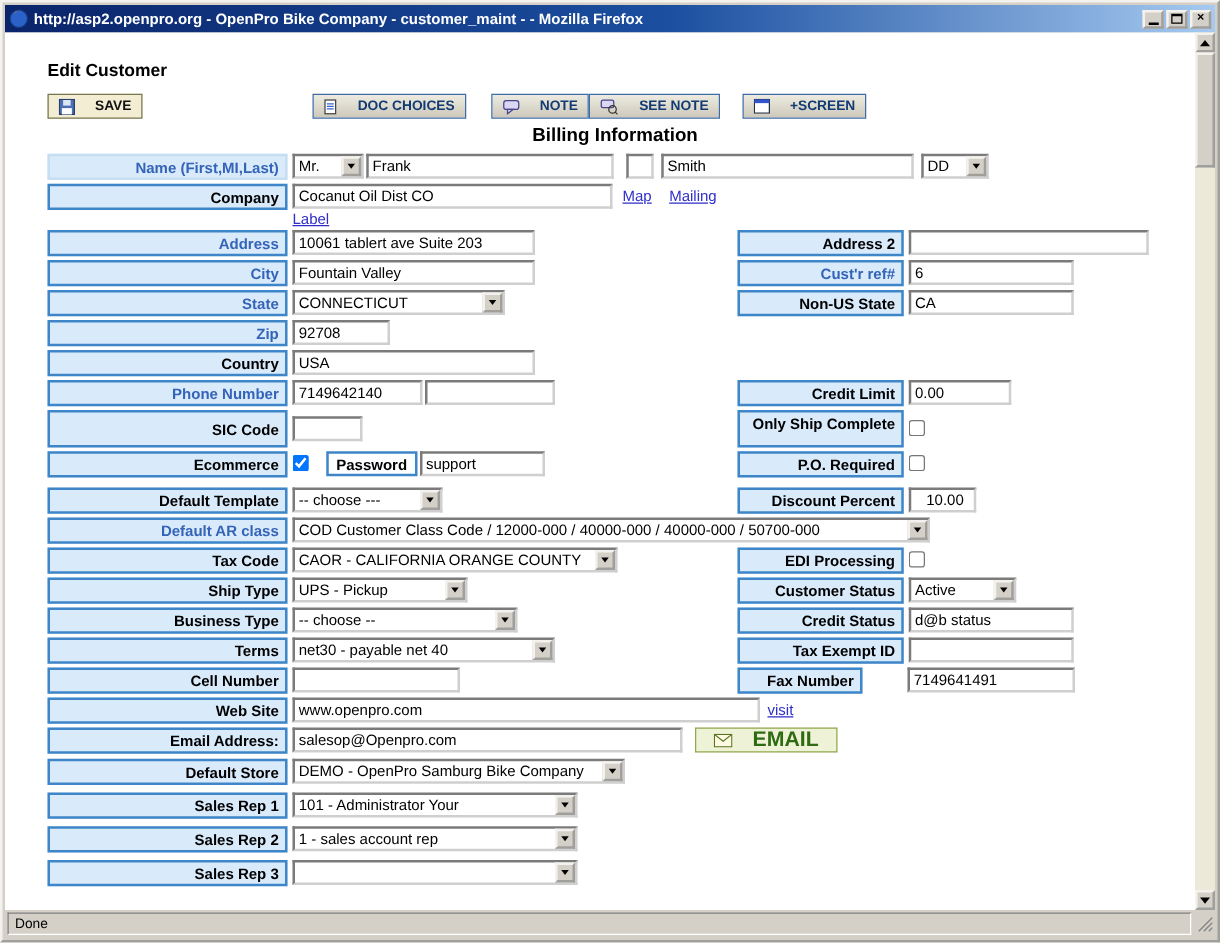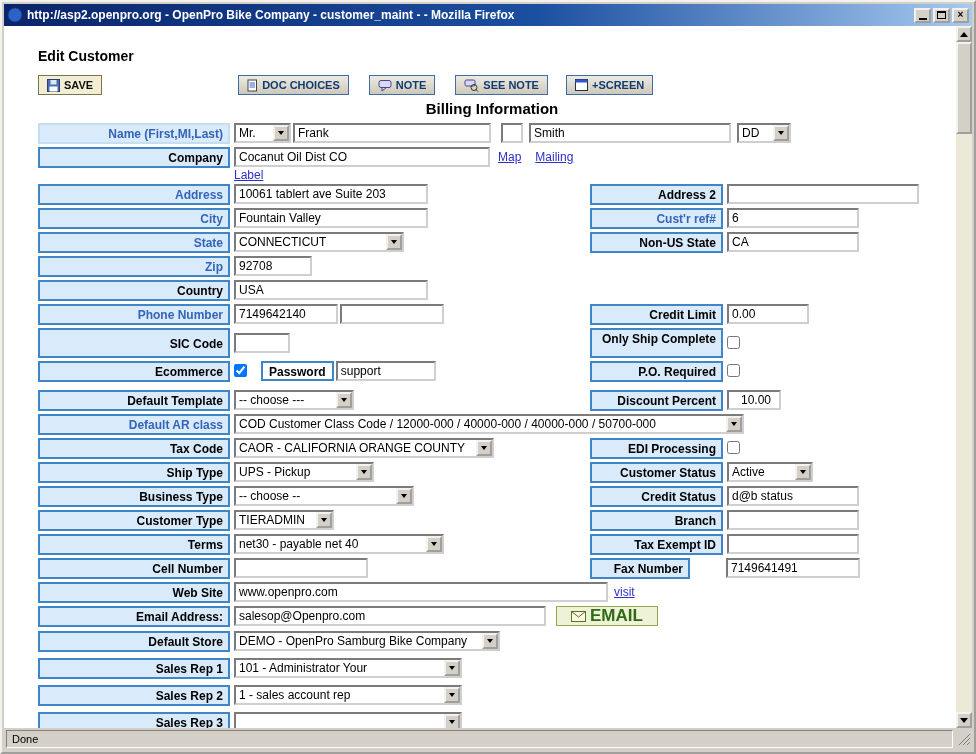--- a/index.html
+++ b/index.html
@@ -56,21 +56,21 @@
   .tri { width:0; height:0; border-left:3px solid transparent; border-right:3px solid transparent; border-top:4px solid #000; }
   .tri-up { width:0;height:0;border-left:4px solid transparent;border-right:4px solid transparent;border-bottom:5px solid #000; }
   .tri-dn { width:0;height:0;border-left:4px solid transparent;border-right:4px solid transparent;border-top:5px solid #000; }
   a.lnk { color:#2e2ec9; font-size:12px; text-decoration:underline; }
   .chk { width:13px; height:13px; margin:3px 0 0 4px; }
   .inlbl {
     border:2px solid #3e86c7; background:#fdfeff; font-weight:bold; font-size:12px;
     padding:2px 6px 0 6px; height:20px; line-height:14px; margin-left:14px;
   }
   
-  .btn { display:inline-flex; align-items:center; gap:4px; font-weight:bold; cursor:pointer; font-family:"Liberation Sans",sans-serif; }
+  .btn { display:inline-flex; align-items:center; gap:16px; font-weight:bold; cursor:pointer; font-family:"Liberation Sans",sans-serif; }
   .btn-save { background:#f2edd3; border:1px solid #77774f; padding:2px 8px; font-size:11px; color:#111; height:20px; }
   .btn-gray { background:linear-gradient(#edebe1,#cdc8ba); border:1px solid #3f6ca5; padding:2px 8px; font-size:11px; color:#123a73; height:20px; }
   .btn-email { background:#eef3d7; border:1px solid #90a84e; padding:2px 14px; font-size:17px; color:#2f6b12; height:20px; margin-left:10px; }
   
   .vscroll { position:absolute; top:24px; right:2px; bottom:24px; width:16px; background:#ece9d8; }
   .sbtn { position:absolute; left:0; width:16px; height:16px; background:#d4d0c8; border:2px outset #f4f2ee; display:flex; align-items:center; justify-content:center; padding:0; }
   .sbtn.up { top:0; } .sbtn.dn { bottom:0; }
   .thumb { position:absolute; left:0; top:16px; width:16px; height:92px; background:#d4d0c8; border:2px outset #f4f2ee; }
   
   .statusbar { position:absolute; left:2px; right:2px; bottom:2px; height:22px; background:#d4d0c8; display:flex; align-items:stretch; padding:2px; gap:2px; }
@@ -138,21 +138,21 @@
         </button>
         <button class="btn btn-gray" style="margin-left:20px">
           <span style="display:flex;">
               <svg width="14" height="13">
                 <rect x="1" y="1.5" width="12" height="7" rx="2" fill="#dcd6f5" stroke="#45458a"></rect>
                 <path d="M4 8.5 L4 12 L8.5 8.5 Z" fill="#dcd6f5" stroke="#45458a"></path>
               </svg>
             </span>
           <span>NOTE</span>
         </button>
-        <button class="btn btn-gray" style="margin-left:20px">
+        <button class="btn btn-gray" style="">
           <span style="display:flex;">
               <svg width="15" height="13">
                 <rect x="1" y="1" width="10" height="6" rx="1.5" fill="#dcd6f5" stroke="#45458a"></rect>
                 <circle cx="10" cy="8.5" r="3" fill="none" stroke="#333"></circle>
                 <line x1="12" y1="10.5" x2="14" y2="12.5" stroke="#333"></line>
               </svg>
             </span>
           <span>SEE NOTE</span>
         </button>
         <button class="btn btn-gray" style="margin-left:18px">
@@ -334,33 +334,20 @@
             <span class="selbtn">
               <span class="tri"></span>
             </span>
           </div>
         <div class="rg">
           <div class="lbl rlbl"><span>Credit Status</span></div>
           <input class="ti" style="width: 132px;" value="d@b status">
         </div>
       </div>
 
-      <div class="row">
-        <div class="lbl"><span>Customer Type</span></div>
-        <div class="sel" style="width:100px">
-            <span class="seltxt">TIERADMIN</span>
-            <span class="selbtn">
-              <span class="tri"></span>
-            </span>
-          </div>
-        <div class="rg">
-          <div class="lbl rlbl"><span>Branch</span></div>
-          <input class="ti" style="width: 132px;" value="">
-        </div>
-      </div>
 
       <div class="row">
         <div class="lbl"><span>Terms</span></div>
         <div class="sel" style="width:210px">
             <span class="seltxt">net30 - payable net 40</span>
             <span class="selbtn">
               <span class="tri"></span>
             </span>
           </div>
         <div class="rg">

